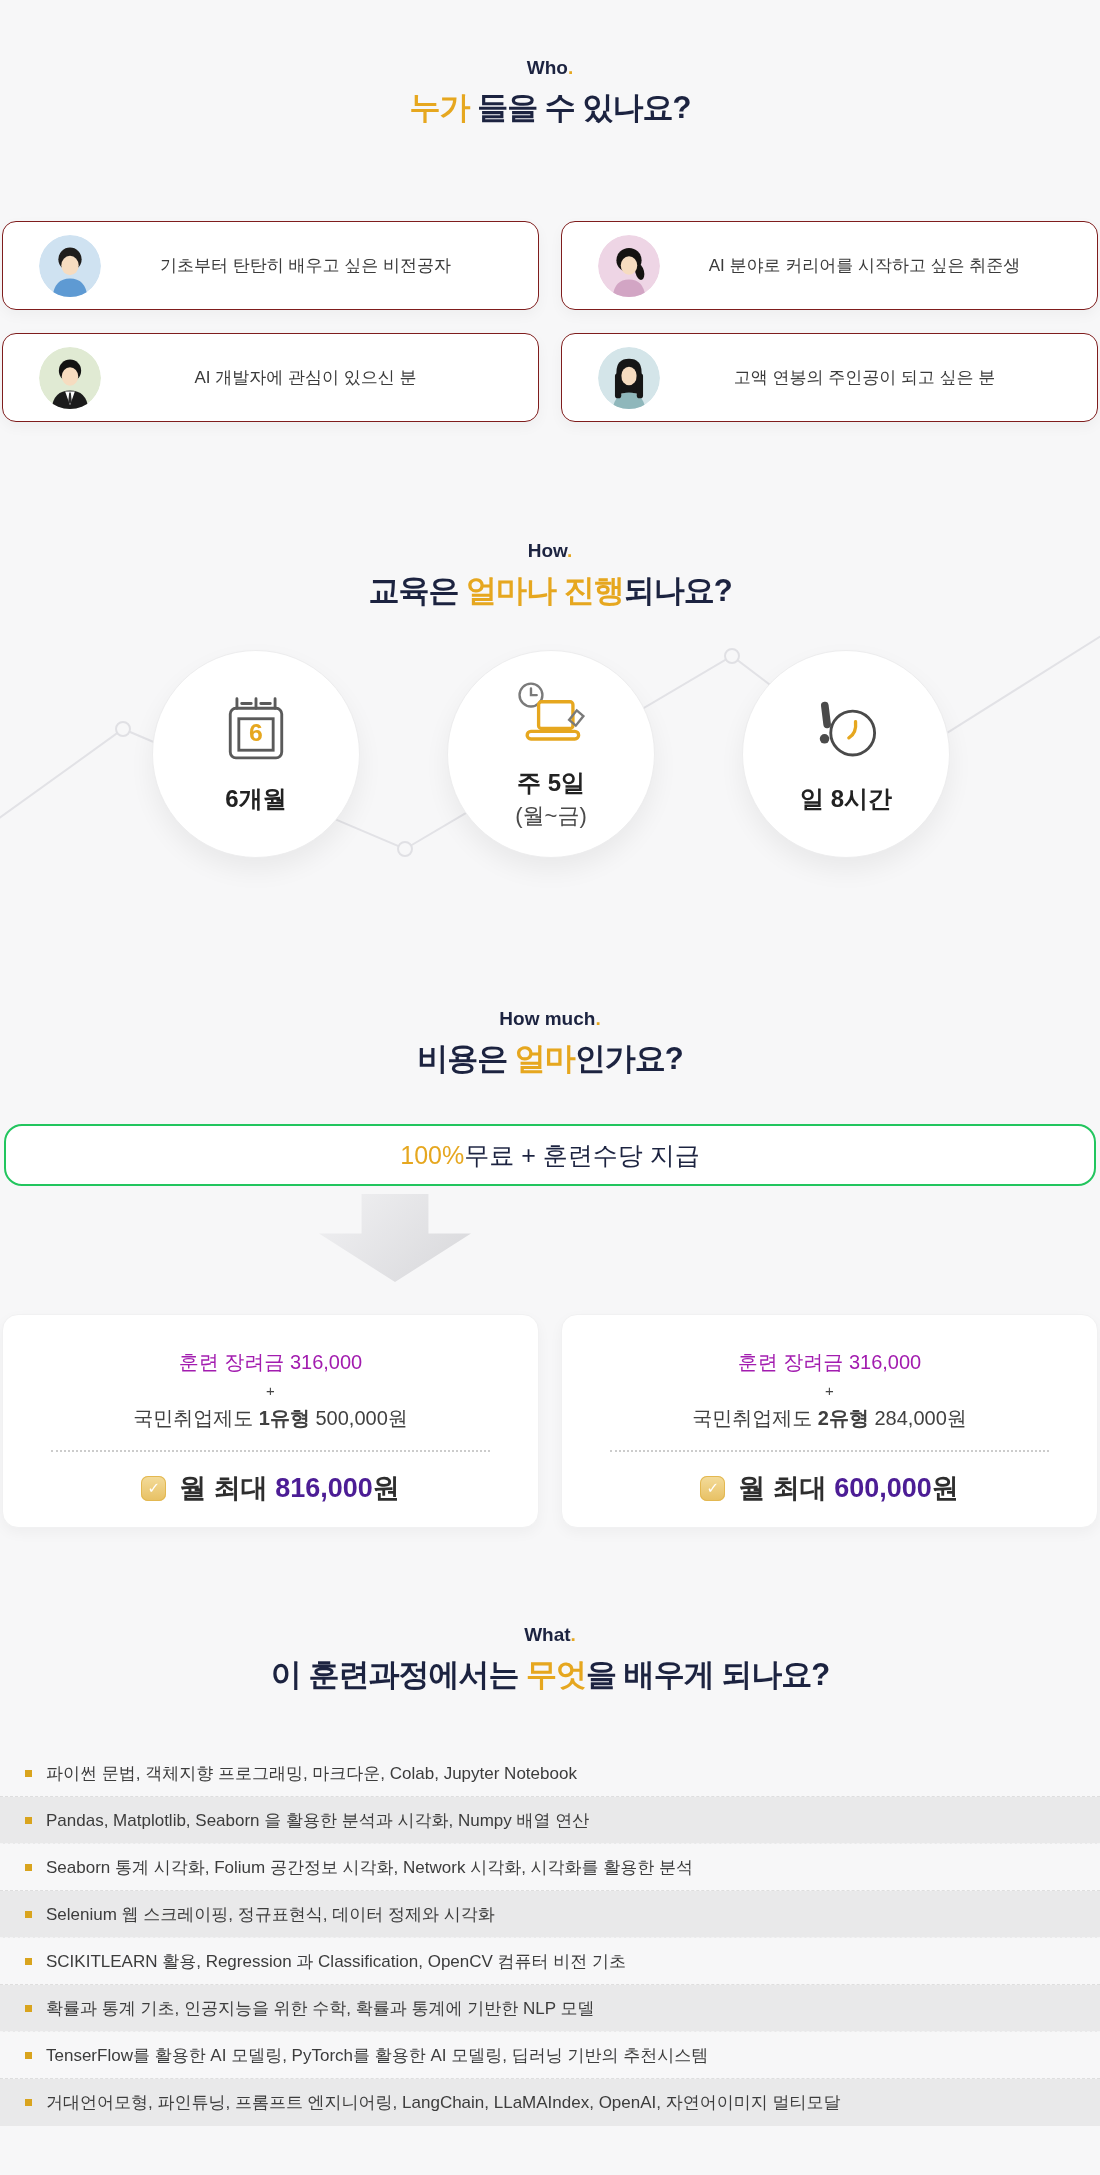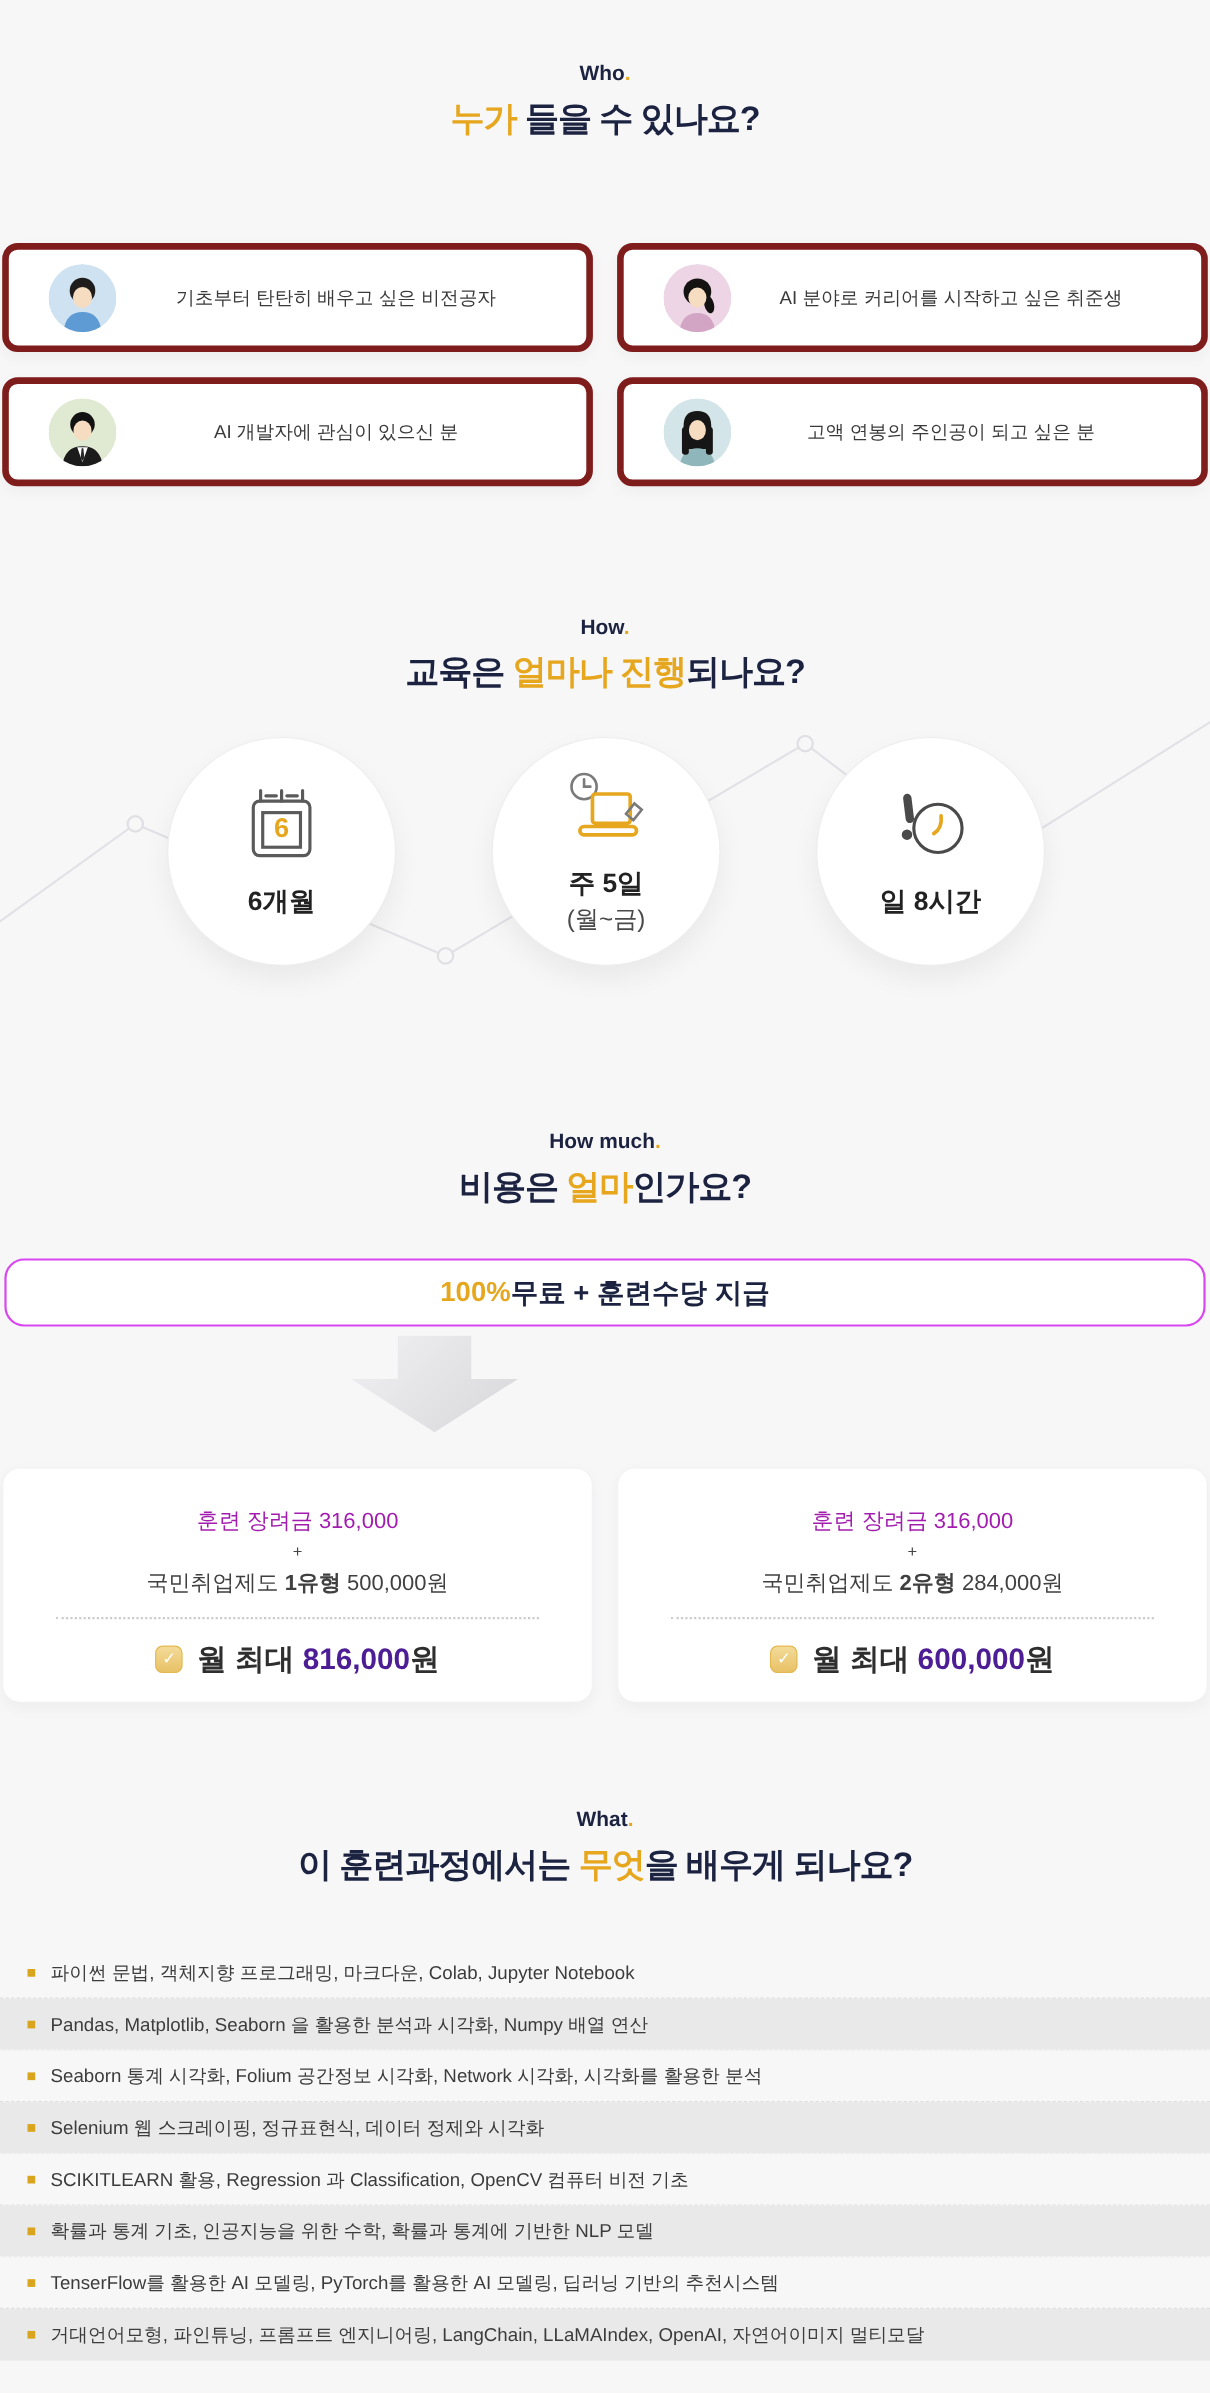--- a/index.html
+++ b/index.html
@@ -8,43 +8,43 @@
   .kicker{text-align:center;font-size:19px;font-weight:bold;color:#1c2340;}
   .kicker .dot{color:#E6A71F;}
   h2.title{margin:8px 0 0;text-align:center;font-size:31px;font-weight:bold;
            color:#1c2340;letter-spacing:-1px;}
   .hl{color:#E6A71F;}
 
   
   .sec-who{padding-top:57px;}
   .who-cards{width:1096px;margin:92px auto 0;display:grid;
              grid-template-columns:1fr 1fr;gap:23px 22px;}
-  .who-card{height:87px;background:#fff;border:6px solid #7f1d1d;border-radius:14px;
+  .who-card{height:87px;background:#fff;border:1px solid #7f1d1d;border-radius:14px;
             box-shadow:0 5px 14px rgba(0,0,0,.04);display:flex;align-items:center;}
   .avatar{width:62px;height:62px;margin-left:36px;flex:none;border-radius:50%;overflow:hidden;}
   .who-text{flex:1;text-align:center;font-size:17px;color:#3a3a3a;padding-right:28px;}
 
   
   .sec-how{margin-top:118px;}
   .stage{position:relative;height:246px;margin-top:36px;}
   .zigzag{position:absolute;left:0;top:-28px;width:1100px;height:260px;}
   .big-circle{position:absolute;top:2px;width:206px;height:206px;background:#fff;
               border:1px solid #ededee;border-radius:50%;
               box-shadow:0 12px 26px rgba(0,0,0,.06);
               display:flex;flex-direction:column;align-items:center;justify-content:center;}
   .bc-1{left:152px;} .bc-2{left:447px;} .bc-3{left:742px;}
   .circle-label{margin-top:8px;font-size:24px;font-weight:bold;color:#222;}
   .circle-sub{margin-top:2px;font-size:22px;color:#4a4a4a;}
   .circle-sub:empty{display:none;}
 
   
   .sec-howmuch{margin-top:114px;}
   .banner{width:1092px;height:62px;margin:44px auto 0;background:#fff;box-sizing:border-box;
-          border:2px solid #d946ef;border-radius:18px;display:flex;align-items:center;
-          justify-content:center;font-size:25px;font-weight:bold;color:#1c2340;}
+          border:2px solid #22c55e;border-radius:18px;display:flex;align-items:center;
+          justify-content:center;font-size:25px;font-weight:normal;color:#1c2340;}
   .arrow-wrap{position:relative;height:92px;margin-top:6px;}
   .arrow-down{position:absolute;left:319px;top:2px;width:152px;height:88px;
     background:linear-gradient(135deg,#f1f1f3 0%,#d7d7da 100%);
     clip-path:polygon(28% 0,72% 0,72% 45%,100% 45%,50% 100%,0 45%,28% 45%);}
   .cost-cards{width:1096px;margin:30px auto 0;display:grid;
               grid-template-columns:1fr 1fr;gap:22px;}
   .cost-card{height:214px;background:#fff;border:1px solid #f1f1f2;border-radius:16px;
              box-shadow:0 5px 14px rgba(0,0,0,.04);text-align:center;
              box-sizing:border-box;padding-top:34px;}
   .cost-line1{font-size:20px;color:#a21caf;}

